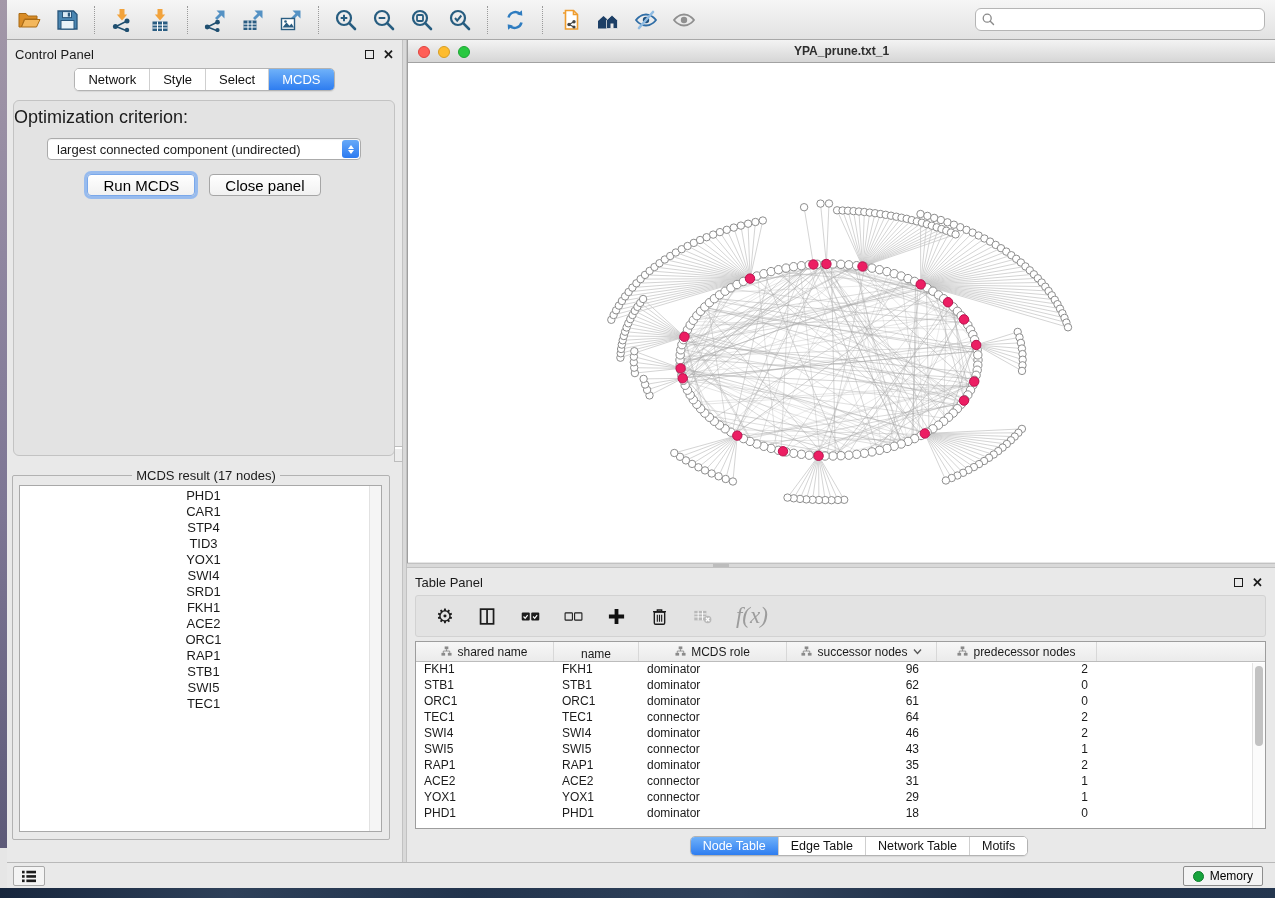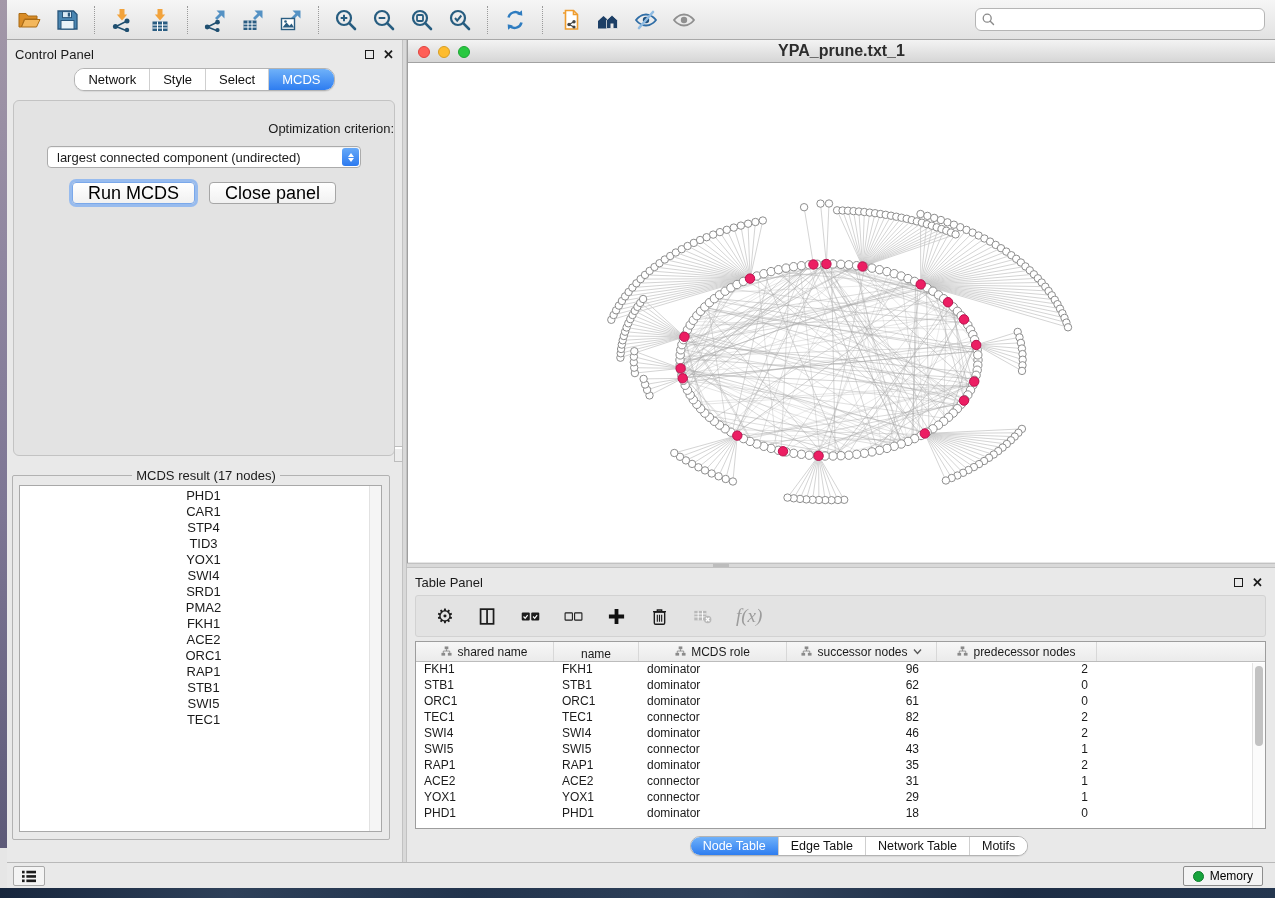--- a/index.html
+++ b/index.html
@@ -28,43 +28,43 @@
 
   
   .left-panel { position:absolute; left:7px; top:40px; width:395px; height:822px; background:#e9e9e9; }
   .panel-title { height:28px; display:flex; align-items:center; padding:0 8px; font-size:13px; }
   .panel-title .sp { flex:1; }
   .win-btns { display:flex; align-items:center; gap:9px; }
   .win-float { width:9px; height:9px; border:1.6px solid #1b1b1b; display:inline-block; cursor:pointer; }
   .win-close { font-size:13px; font-weight:bold; line-height:9px; cursor:pointer; }
 
   .seg-wrap { display:flex; justify-content:center; }
-  .seg { display:inline-flex; background:#fff; border:1px solid #b3b3b3; border-radius:10px;
+  .seg { display:inline-flex; background:#fff; border:1px solid #b3b3b3; border-radius:5px;
          overflow:hidden; box-shadow:0 1px 1px rgba(0,0,0,.08); }
   .seg .seg-btn { padding:3px 13px; font-size:13px; background:#fff; border:none;
          border-left:1px solid #cfcfcf; cursor:pointer; color:#111; }
   .seg .seg-btn:first-child { border-left:none; }
   .seg .seg-btn.active { background:linear-gradient(#6fb1f9,#2e7df0); color:#fff; }
 
   .cp-card { position:absolute; left:6px; width:382px; top:60px; height:356px;
        background:#e3e3e3; border:1px solid #c3c3c3; border-radius:6px; }
-  .opt-label { text-align:right; margin-top:20px; font-size:13px; }
+  .opt-label { text-align:left; margin-top:6px; font-size:18px; }
   .dd-row { display:flex; justify-content:center; margin-top:10px; }
   .dropdown { position:relative; width:314px; height:22px; background:#fff;
       border:1px solid #ababab; border-radius:4px; font-size:13px; display:flex;
       align-items:center; padding-left:9px; cursor:pointer;
       box-shadow:inset 0 1px 1px rgba(0,0,0,.06); }
   .dd-step { position:absolute; right:1px; top:1px; width:17px; height:18px; border-radius:3px;
       background:linear-gradient(#66a9f8,#2c7af0); display:flex; flex-direction:column;
       align-items:center; justify-content:center; gap:1px; }
   .dd-step i { width:0; height:0; border-left:3.5px solid transparent; border-right:3.5px solid transparent; }
   .dd-step .up { border-bottom:4px solid #fff; }
   .dd-step .dn { border-top:4px solid #fff; }
   .btn-row { display:flex; justify-content:center; gap:14px; margin-top:14px; }
-  .aqua-btn { height:22px; padding:0 15px; font-size:18px; background:linear-gradient(#ffffff,#f1f1f1);
+  .aqua-btn { height:22px; padding:0 15px; font-size:15px; background:linear-gradient(#ffffff,#f1f1f1);
       border:1px solid #a6a6a6; border-radius:4px; cursor:pointer;text-align:right; }
   .aqua-btn.focused { box-shadow:0 0 0 3px rgba(90,155,248,.55); border-color:#7aa8ea; }
 
   fieldset.mcds-box { position:absolute; left:5px; top:428px; width:378px; height:372px;
       border:1px solid #b2b2b2; border-radius:2px; background:#e9e9e9;text-align:center; }
   fieldset.mcds-box legend { font-size:13px; margin-left:5px; padding:0 4px; }
   .mcds-list { position:absolute; left:6px; right:7px; top:2px; bottom:7px; background:#fff;
       border:1px solid #a8a8a8; overflow:hidden; }
   .mcds-list .item { font-size:13px; line-height:16px; padding-left:6px; }
   .mcds-scroll { position:absolute; right:0; top:0; bottom:0; width:12px; background:#f5f5f5;
@@ -86,38 +86,38 @@
   .v-split .grip { position:absolute; left:-9px; top:406px; width:9px; height:16px; background:#ececec;
       border:1px solid #bdbdbd; box-shadow:inset 0 2px 0 #fff; }
   .h-split { position:absolute; left:407px; top:563px; width:868px; height:5px; background:#d9d9d9;
       border-top:1px solid #c2c2c2; border-bottom:1px solid #c2c2c2; cursor:row-resize; }
   .h-split .grip { position:absolute; left:306px; top:0; width:16px; height:3px; background:#bdbdbd; }
 
   
   .net-win { position:absolute; left:407px; top:40px; width:868px; height:523px; border-left:1px solid #9f9f9f; }
   .net-title { height:23px; background:linear-gradient(#f3f3f3,#d6d6d6); border-bottom:1px solid #a2a2a2;
       position:relative; display:flex; align-items:center; justify-content:center;
-      font-size:16px; font-weight:bold; color:#2d2d2d; }
+      font-size:12px; font-weight:bold; color:#2d2d2d; }
   .lights { position:absolute; left:10px; top:6px; display:flex; gap:8px; }
   .light { width:12px; height:12px; border-radius:50%; cursor:pointer; }
   .light.red { background:#ff5f57; border:1px solid #e0443e; }
   .light.yellow { background:#febc2e; border:1px solid #d89e24; }
   .light.green { background:#28c840; border:1px solid #1da534; }
   .net-canvas { position:relative; width:100%; height:499px; background:#fff; }
   .net-canvas svg { position:absolute; left:0; top:0; }
 
   
   .table-panel { position:absolute; left:407px; top:568px; width:868px; height:294px; background:#e9e9e9; }
   .tp-toolbar { position:absolute; left:8px; right:9px; top:27px; height:42px; background:#e3e3e3;
       border:1px solid #d2d2d2; border-radius:3px; display:flex; align-items:center;
       padding-left:20px; gap:24px; }
   .tp-ic { border:none; background:transparent; cursor:pointer; display:flex; align-items:center; justify-content:center; height:24px; }
   .tp-ic svg { width:19px; height:19px; }
   .gear-glyph { font-size:20px; line-height:20px; color:#1c1c1c; }
-  .fx { font-family:"Liberation Serif", serif; font-style:italic; font-size:19px; color:#9c9c9c; }
+  .fx { font-family:"Liberation Serif", serif; font-style:italic; font-size:23px; color:#9c9c9c; }
 
   .tbl-wrap { position:absolute; left:8px; right:9px; top:73px; bottom:33px; background:#fff;
       border:1px solid #9d9d9d; }
   .tbl-head { display:flex; height:20px; background:linear-gradient(#f7f7f7,#ebebeb);
       border-bottom:1px solid #bcbcbc; font-size:12px; }
   .th { display:flex; align-items:center; justify-content:center; gap:5px;
       border-right:1px solid #d8d8d8; height:100%; cursor:pointer; }
   .th:last-child { border-right:none; }
   .tbl-body .tr { display:flex; height:16px; font-size:12px; }
   .td { padding-left:8px; white-space:nowrap; overflow:hidden; }
@@ -321,21 +321,20 @@
     <legend>MCDS result (17 nodes)</legend>
     <div class="mcds-list" id="mcds-list">
       <div class="mcds-scroll"></div>
     <div class="item" style="padding-top: 2px;">PHD1</div>
         <div class="item">CAR1</div>
         <div class="item">STP4</div>
         <div class="item">TID3</div>
         <div class="item">YOX1</div>
         <div class="item">SWI4</div>
         <div class="item">SRD1</div>
-        <div class="item">PMA2</div>
         <div class="item">FKH1</div>
         <div class="item">ACE2</div>
         <div class="item">ORC1</div>
         <div class="item">RAP1</div>
         <div class="item">STB1</div>
         <div class="item">SWI5</div>
         <div class="item">TEC1</div>
       </div>
   </fieldset>
 </div>
@@ -1126,21 +1125,21 @@
           <div class="td" style="width: 138px;">ORC1</div>
           <div class="td" style="width: 85px;">ORC1</div>
           <div class="td" style="width: 148px;">dominator</div>
           <div class="td num" style="width: 150px; padding-right: 18px;">61</div>
           <div class="td num" style="width: 160px; padding-right: 9px;">0</div>
         </div>
         <div class="tr">
           <div class="td" style="width: 138px;">TEC1</div>
           <div class="td" style="width: 85px;">TEC1</div>
           <div class="td" style="width: 148px;">connector</div>
-          <div class="td num" style="width: 150px; padding-right: 18px;">82</div>
+          <div class="td num" style="width: 150px; padding-right: 18px;">64</div>
           <div class="td num" style="width: 160px; padding-right: 9px;">2</div>
         </div>
         <div class="tr">
           <div class="td" style="width: 138px;">SWI4</div>
           <div class="td" style="width: 85px;">SWI4</div>
           <div class="td" style="width: 148px;">dominator</div>
           <div class="td num" style="width: 150px; padding-right: 18px;">46</div>
           <div class="td num" style="width: 160px; padding-right: 9px;">2</div>
         </div>
         <div class="tr">

